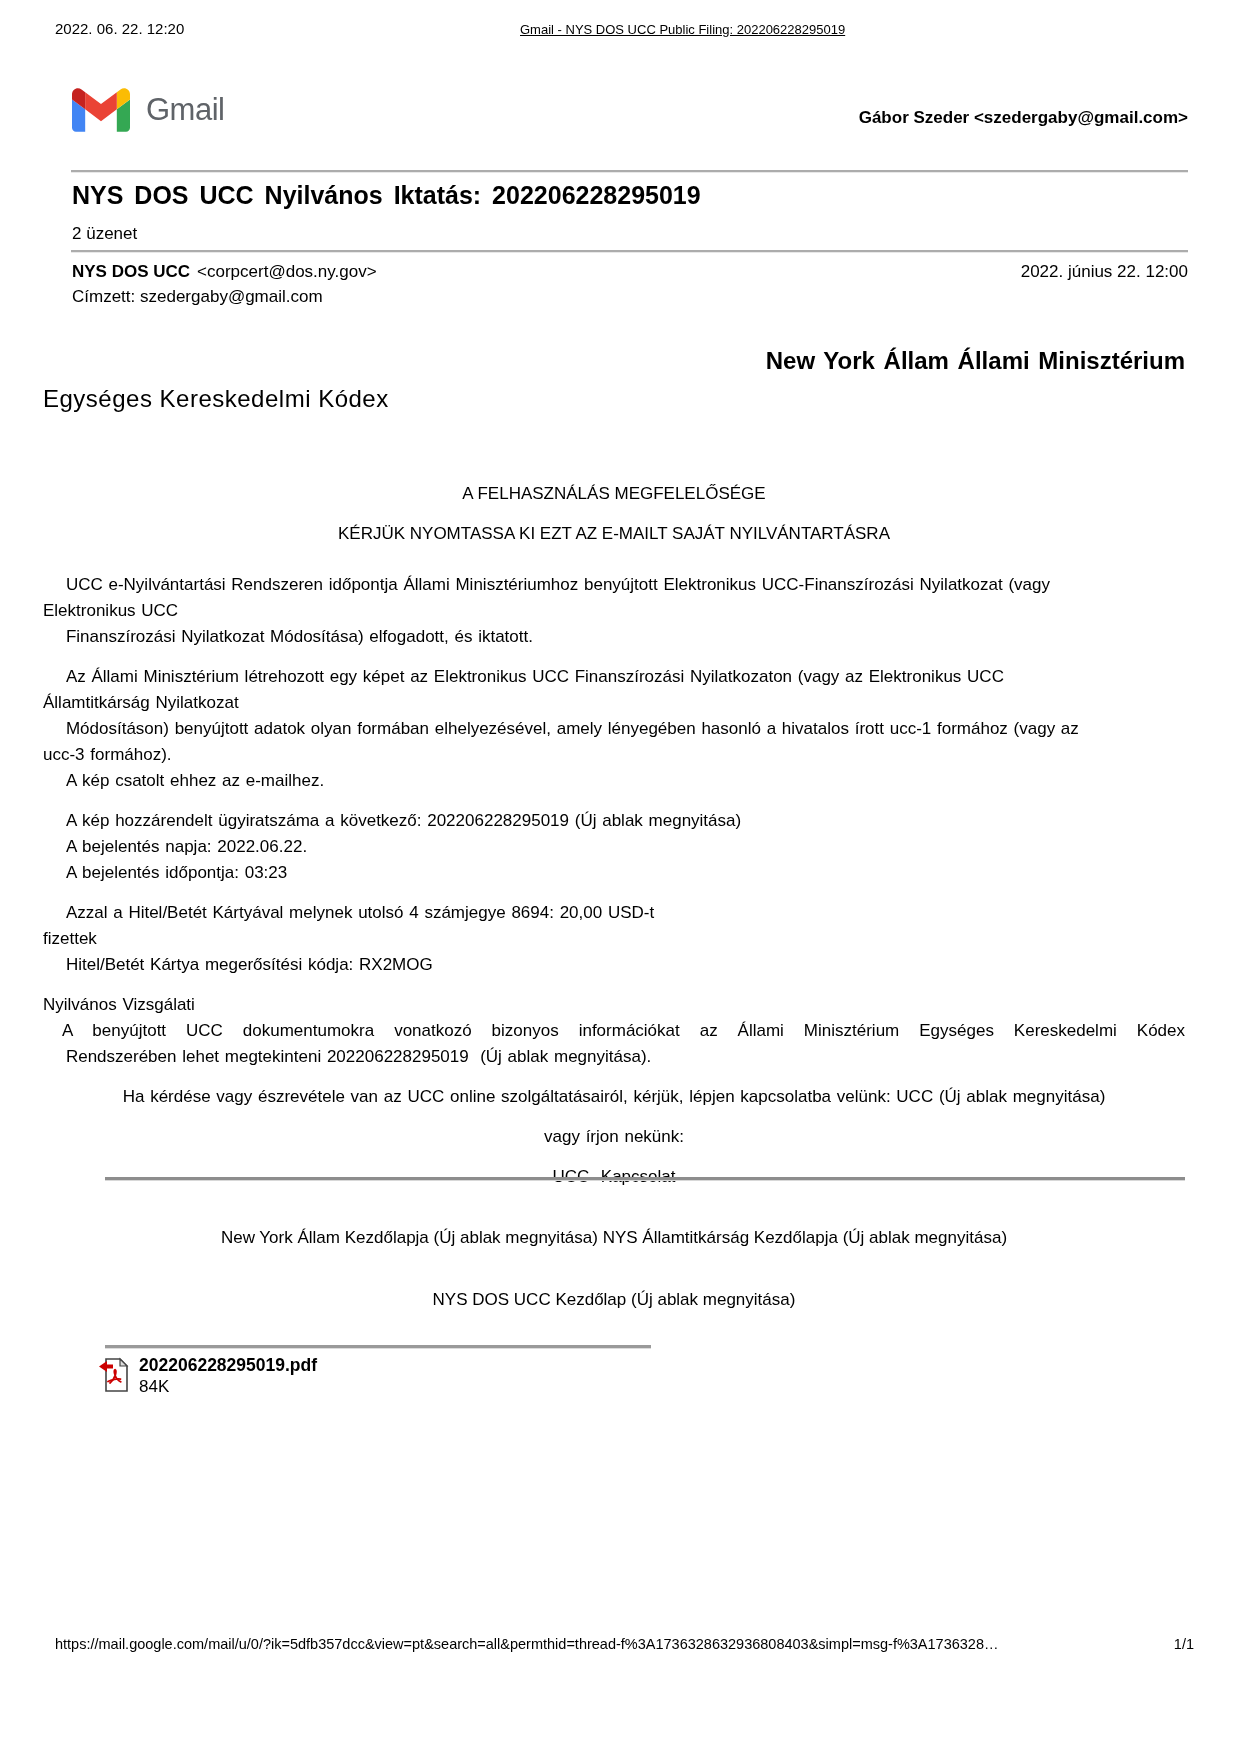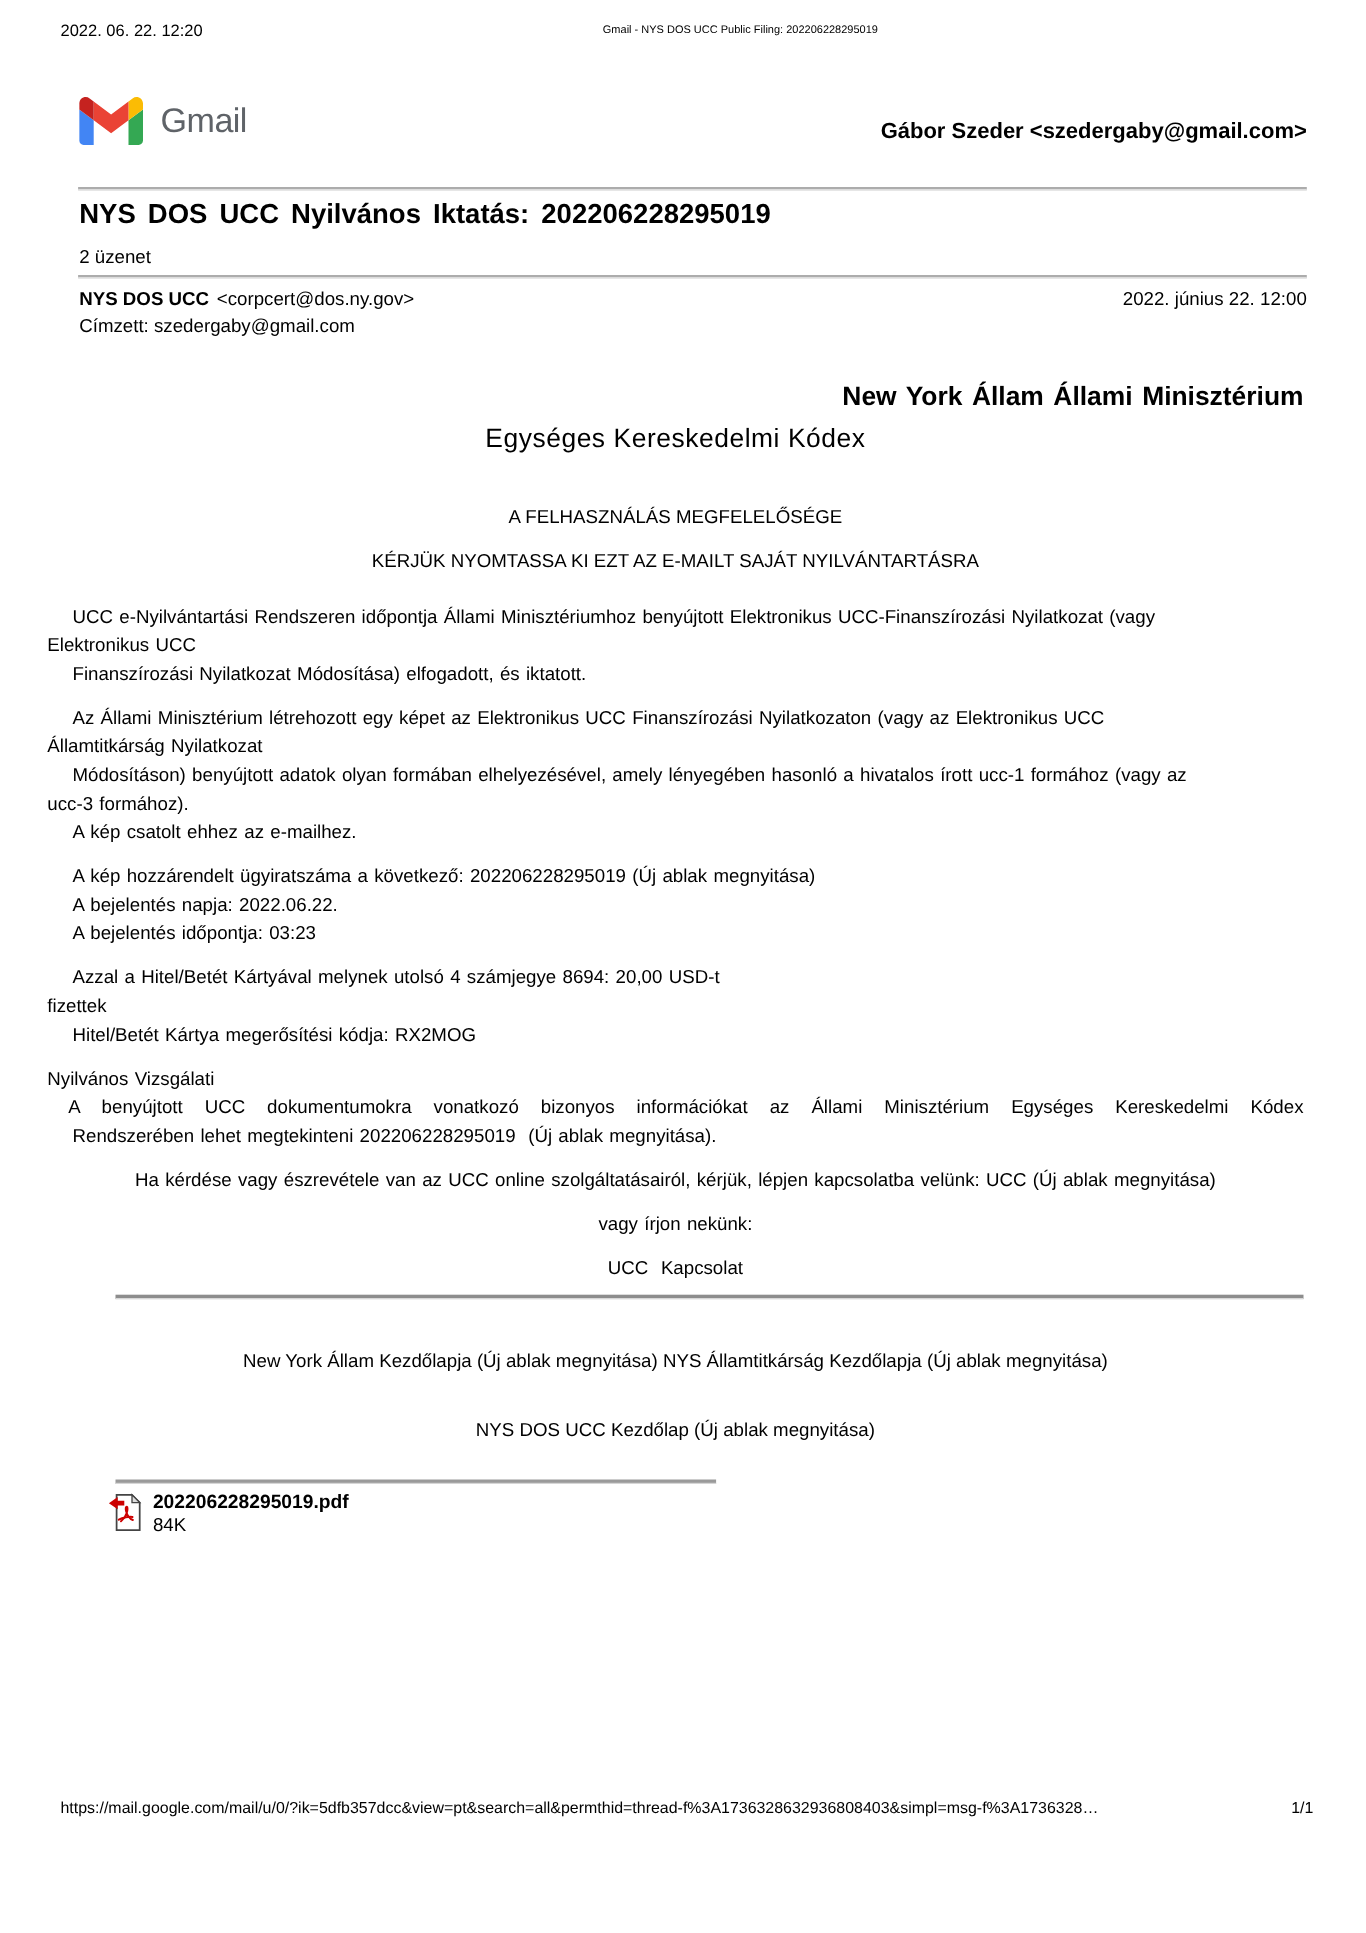--- a/index.html
+++ b/index.html
@@ -6,42 +6,42 @@
   body{
     position:relative;
     width:1242px;height:1757px;
     overflow:hidden;
     font-family:"Liberation Sans","DejaVu Sans",sans-serif;
     color:#000;
   }
   .abs{position:absolute;}
   
   .print-date{left:55px;top:20px;font-size:15px;white-space:nowrap;}
-  .print-title{left:548px;top:22px;font-size:10px;white-space:nowrap;}
+  .print-title{left:520px;top:22px;font-size:13px;white-space:nowrap;text-decoration:underline;}
   
   .gmail-lockup{left:72px;top:88px;display:flex;align-items:center;gap:16px;}
   .gmail-wordmark{font-size:31px;color:#5f6368;letter-spacing:-0.5px;}
-  .account{right:54px;top:108px;font-size:20px;font-weight:bold;white-space:nowrap;}
+  .account{right:54px;top:108px;font-size:17px;font-weight:bold;white-space:nowrap;}
   
   .rule{left:71px;right:54px;height:2px;background:#acacac;border-bottom:1px solid #e8e8e8;}
   .rule-1{top:170px;}
   .rule-2{top:250px;}
   .rule-3{left:105px;right:57px;top:1177px;height:3px;background:#8d8d8d;border-bottom:1px solid #d8d8d8;}
   .rule-4{left:105px;width:546px;top:1345px;height:3px;background:#9a9a9a;border-bottom:1px solid #dcdcdc;}
   
   .subject{left:72px;top:181px;font-size:25px;font-weight:bold;word-spacing:4px;white-space:nowrap;}
   .msg-count{left:72px;top:224px;font-size:17px;}
   .sender-row{left:72px;right:54px;top:262px;display:flex;justify-content:space-between;font-size:17px;white-space:nowrap;text-align:right;}
   .sender-name{font-weight:bold;}
   .sender-email{margin-left:7px;font-weight:normal;}
   .recipient{left:72px;top:287px;font-size:17px;}
   
   .body-block{left:43px;top:345px;width:1142px;font-size:17px;}
   .hl1{font-size:24px;font-weight:bold;text-align:right;line-height:32px;margin-bottom:6px;word-spacing:2px;}
-  .hl2{font-size:24px;text-align:center;line-height:32px;margin-bottom:44px;letter-spacing:0.5px;}
+  .hl2{font-size:24px;text-align:left;line-height:32px;margin-bottom:68px;letter-spacing:0.5px;}
   .notice{text-align:center;line-height:22px;}
   .notice-1{margin-bottom:18px;}
   .notice-2{margin-bottom:27px;}
   .para{margin-bottom:14px;}
   .bline{line-height:26px;min-height:26px;white-space:pre-wrap;word-spacing:1px;}
   .bline.ctr{text-align:center;}
   .bline.jst{white-space:normal;text-align:justify;text-align-last:justify;text-indent:19px;word-spacing:2px;}
   
   .links-line{left:43px;width:1142px;text-align:center;font-size:17px;white-space:pre-wrap;}
   .links-1{top:1228px;}

